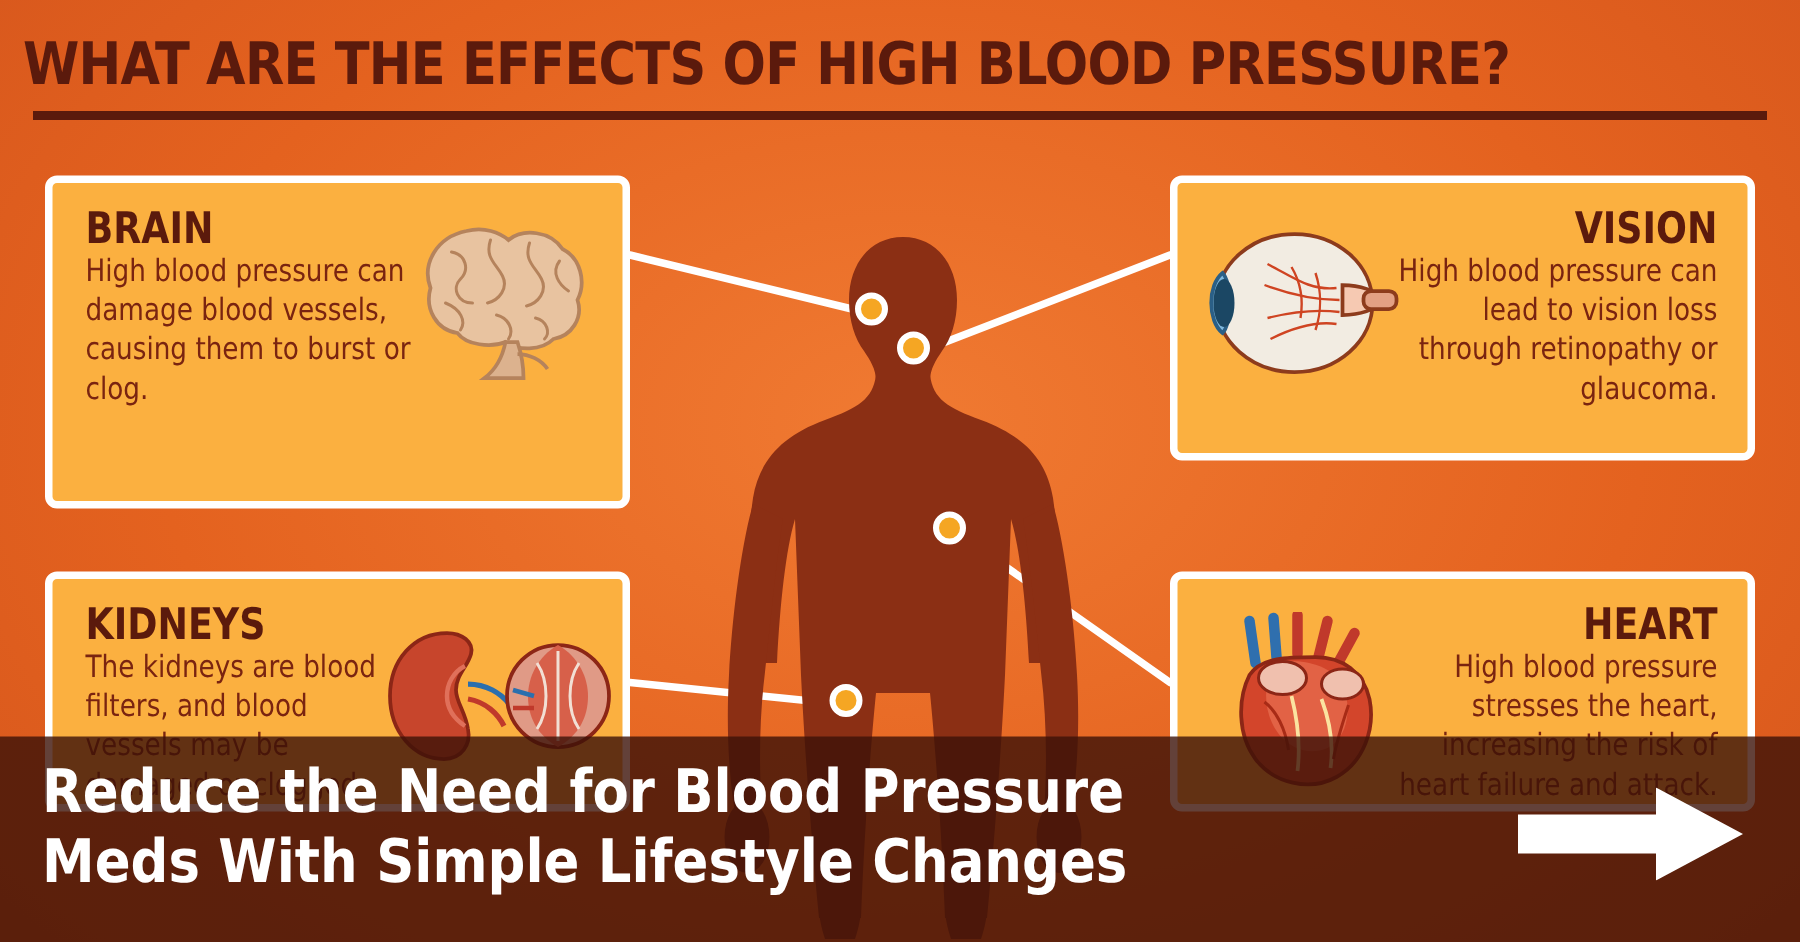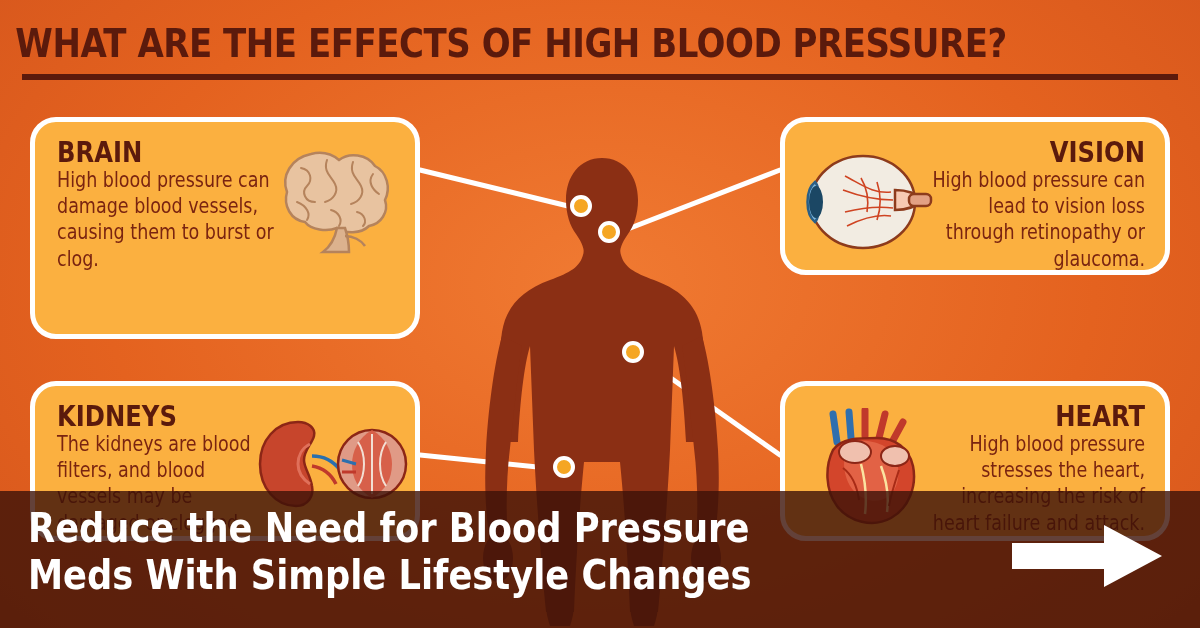--- a/index.html
+++ b/index.html
@@ -41,21 +41,21 @@
   }
 
   
   .lines{position:absolute;left:0;top:0;width:1200px;height:628px;}
 
   
   .card{
     position:absolute;
     background:#fbb040;
     border:5px solid #ffffff;
-    border-radius:26px;
+    border-radius:8px;
     box-sizing:border-box;
     overflow:hidden;
   }
   .card .title{
     font-family:"DejaVu Sans Condensed","Liberation Sans",sans-serif;
     font-weight:bold;
     font-size:29px;
     color:#5b1a0c;
     letter-spacing:0px;
     transform:scaleX(0.93);
@@ -70,21 +70,21 @@
     line-height:1.28;
     transform:scaleX(0.95);
     transform-origin:left center;
   }
   .card.right .body{transform-origin:right center;text-align:right;}
 
   #card-brain{left:30px;top:117px;width:390px;height:222px;}
   #card-brain .txt{position:absolute;left:22px;top:16px;width:230px;}
   #card-brain .art{position:absolute;right:8px;top:18px;width:150px;height:120px;}
 
-  #card-vision{left:780px;top:117px;width:390px;height:158px;}
+  #card-vision{left:780px;top:117px;width:390px;height:190px;}
   #card-vision .txt{position:absolute;right:20px;top:16px;width:232px;}
   #card-vision .art{position:absolute;left:6px;top:20px;width:150px;height:120px;}
 
   #card-kidneys{left:30px;top:381px;width:390px;height:160px;}
   #card-kidneys .txt{position:absolute;left:22px;top:16px;width:222px;}
   #card-kidneys .art{position:absolute;right:4px;top:24px;width:165px;height:110px;}
 
   #card-heart{left:780px;top:381px;width:390px;height:160px;}
   #card-heart .txt{position:absolute;right:20px;top:16px;width:232px;}
   #card-heart .art{position:absolute;left:18px;top:22px;width:140px;height:130px;}

